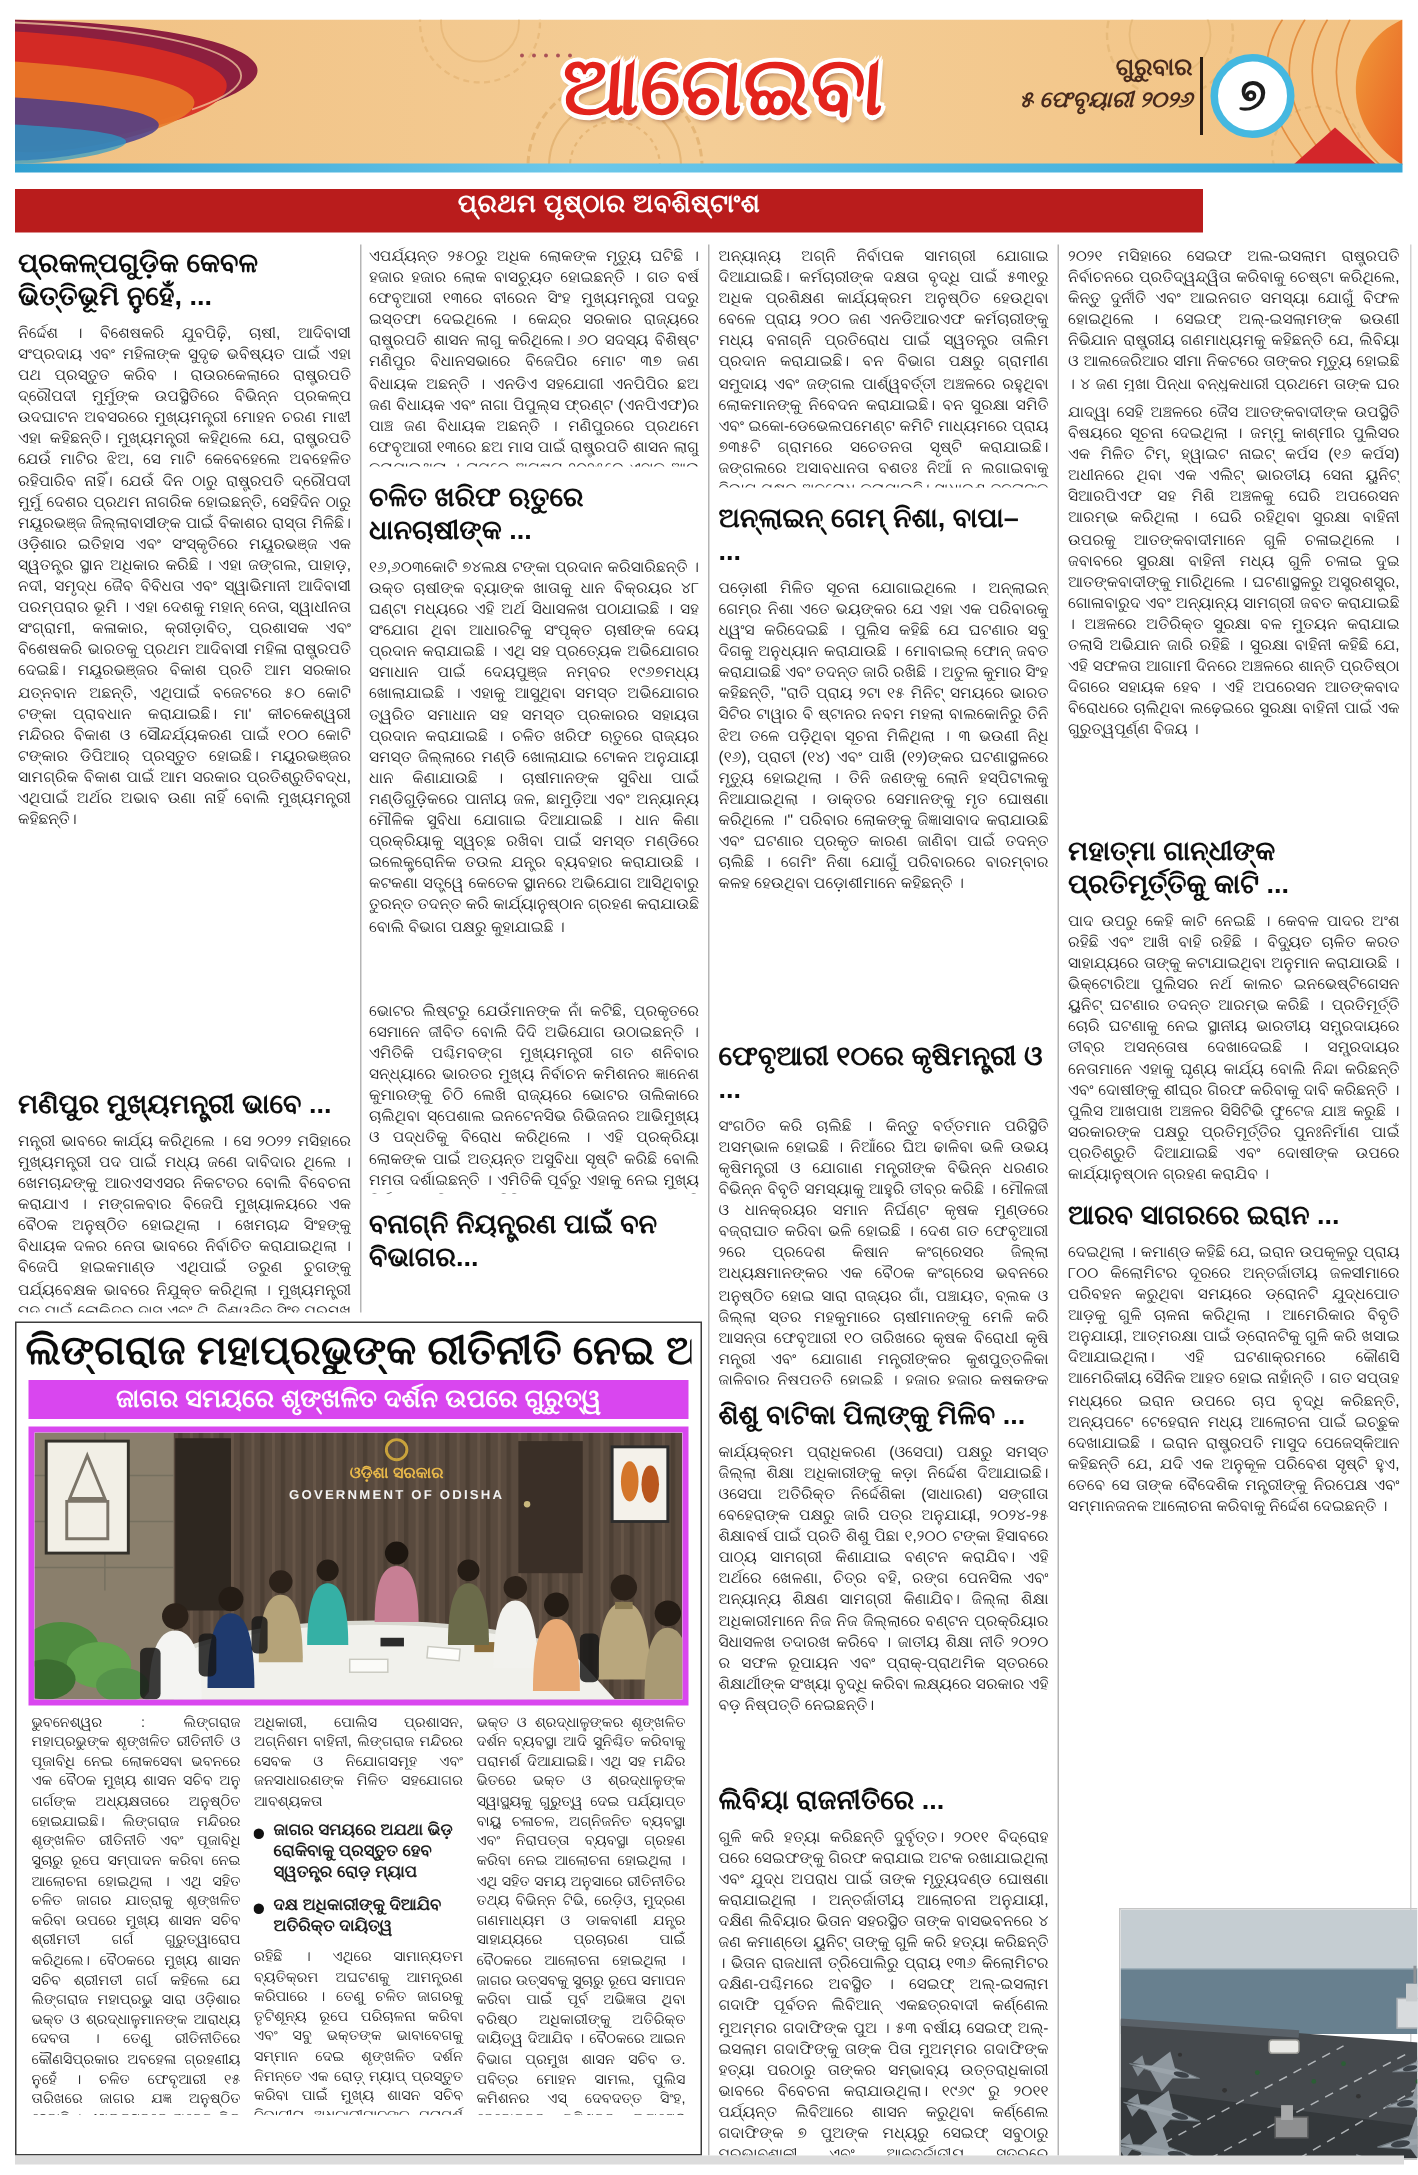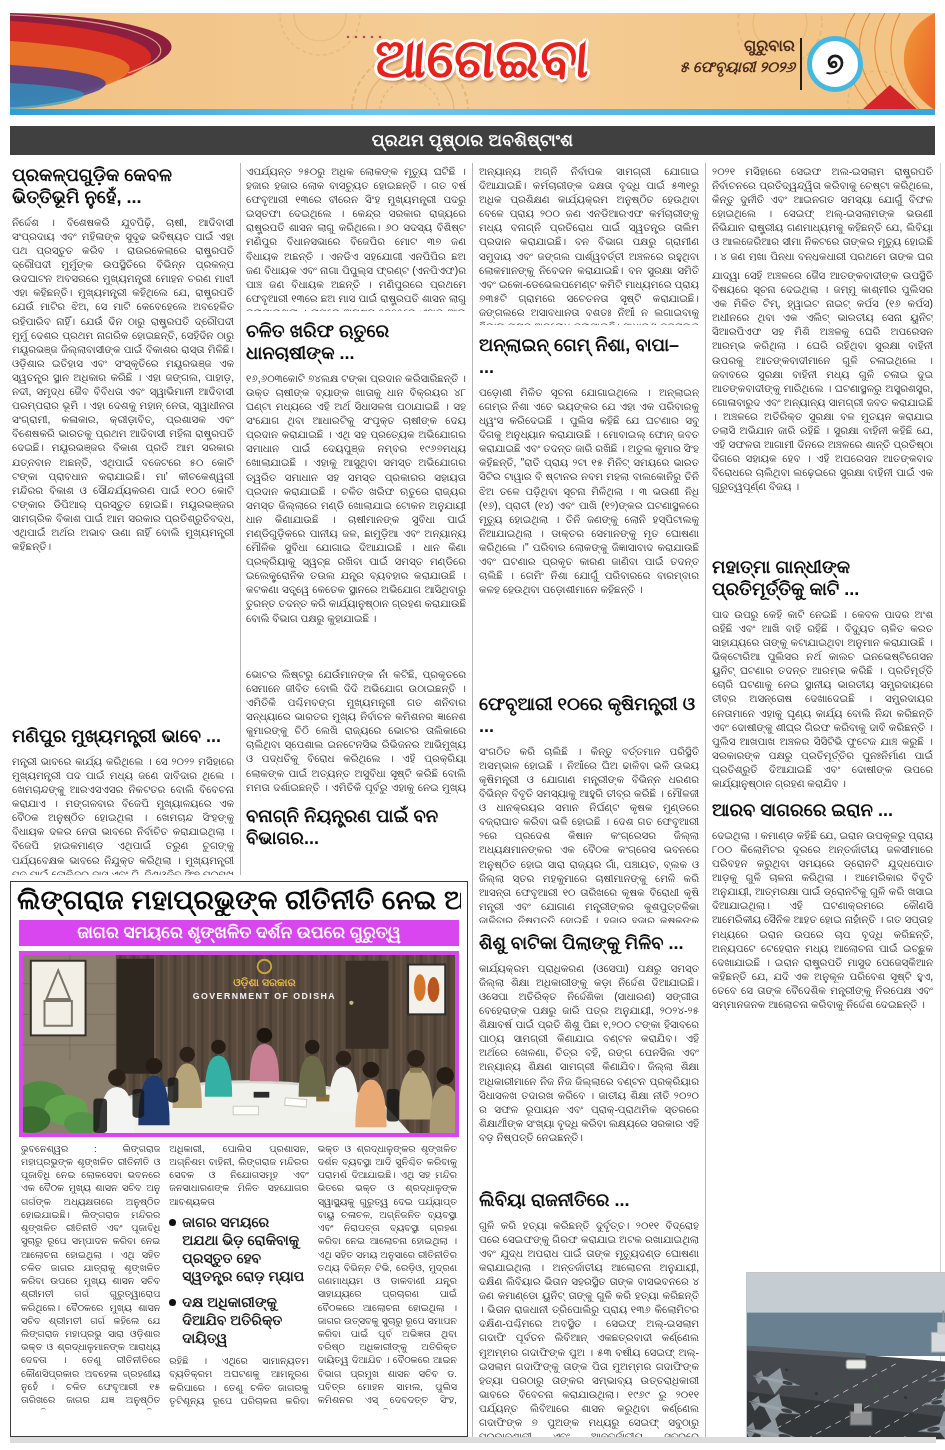--- a/index.html
+++ b/index.html
@@ -17,22 +17,22 @@
   .mast-date .d1{font-size:16px;}
   .mast-date .d2{font-size:15px;font-style:italic;}
   .mast-vline{position:absolute;left:790px;top:25px;width:2px;height:52px;background:#2a1c12;}
   .page-circle{position:absolute;left:797px;top:23px;width:56px;height:56px;border-radius:50%;
       background:#ffffff;border:5px solid #45b8e0;box-sizing:border-box;
       display:flex;align-items:center;justify-content:center;
       font-size:30px;font-weight:700;color:#1c1c1c;}
   .mast-bluebar{position:absolute;left:0;bottom:-5px;width:925px;height:6px;
       background:linear-gradient(90deg,#2f9fd0,#6cc8ea 40%,#35a8d8);}
   
-  .section-bar{position:absolute;left:10px;top:126px;width:925px;height:29px;background:#404040;
-      display:flex;align-items:center;justify-content:center;color:#fff;
+  .section-bar{position:absolute;left:10px;top:126px;width:792px;height:29px;background:#b91c1c;
+      display:flex;justify-content:center;color:#fff;
       font-size:17px;font-weight:700;letter-spacing:.3px;}
   
   .col{position:absolute;top:163px;overflow:hidden;}
   .col1{left:12px;width:222px;height:712px;}
   .col2{left:246px;width:220px;height:712px;}
   .col3{left:479px;width:220px;height:1274px;}
   .col4{left:712px;width:221px;height:1086px;}
   .vrule{position:absolute;width:1px;background:#b5b5b5;}
   .vr1{left:240px;top:163px;height:712px;}
   .vr2{left:472px;top:163px;height:1274px;}
@@ -46,21 +46,21 @@
       border:1.5px solid #3c3c3c;box-sizing:border-box;background:#fff;}
   .lg-headline{margin:4px 6px 4px;text-align:center;font-size:27px;font-weight:700;color:#0c0c0c;
       line-height:1.1;white-space:nowrap;overflow:hidden;}
   .lg-subbar{margin:0 8px;height:26px;background:#d946ef;color:#fff;display:flex;
       align-items:center;justify-content:center;font-size:17px;font-weight:700;}
   .lg-photo{margin:5px 8px;height:186px;border:4px solid #d946ef;box-sizing:border-box;overflow:hidden;}
   .lg-photo svg{display:block;width:100%;height:100%;}
   .lg-cols{display:flex;gap:9px;margin:3px 10px;height:268px;overflow:hidden;}
   .lg-col{flex:1;font-size:9.6px;line-height:1.38;text-align:justify;color:#1e1e1e;overflow:hidden;}
   .lg-bullets{margin:5px 0;padding:0;list-style:none;}
-  .lg-bullets li{position:relative;padding-left:13px;font-size:14px;font-weight:700;
+  .lg-bullets li{position:relative;padding-left:13px;font-size:11px;font-weight:700;
       line-height:1.3;margin-bottom:7px;text-align:left;}
   .lg-bullets li::before{content:"";position:absolute;left:0;top:6px;width:7px;height:7px;
       border-radius:50%;background:#111;}
   
   .carrier{position:absolute;left:706px;top:1256px;width:230px;height:168px;
       border:1px solid #c5c5c5;box-sizing:border-box;overflow:hidden;}
   .carrier svg{display:block;width:100%;height:100%;}
   .bottom-rule{position:absolute;left:10px;top:1437px;width:926px;height:6px;background:#dcdcdc;}
 </style>
 </head>

